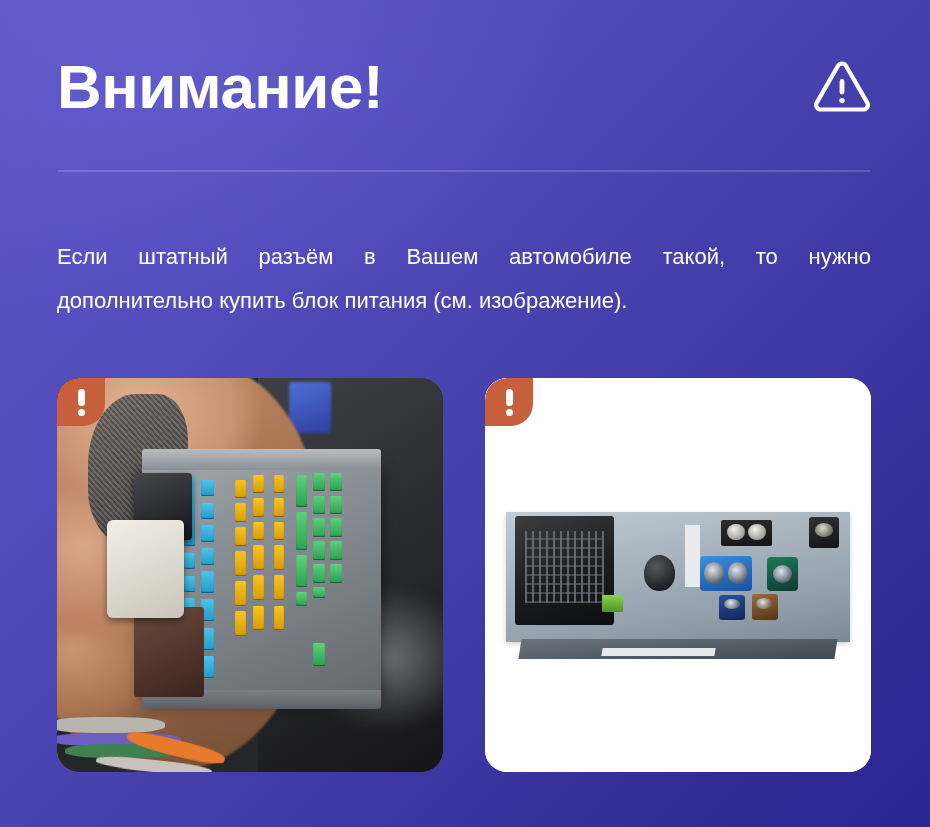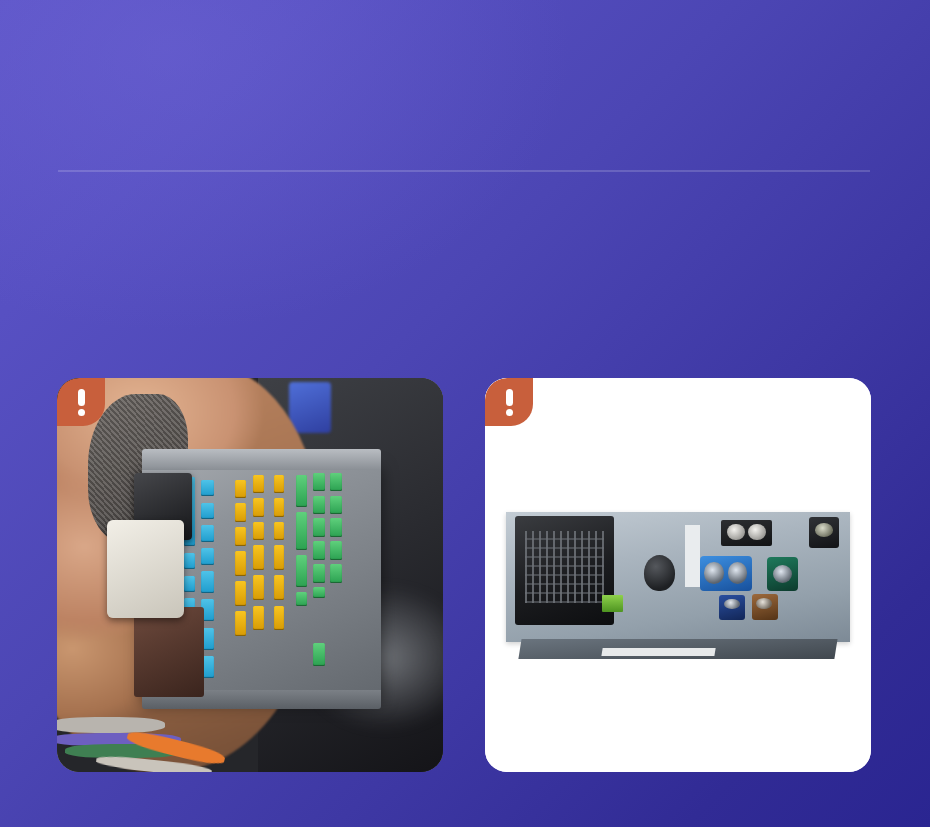--- a/index.html
+++ b/index.html
@@ -270,23 +270,37 @@
     position:absolute; left:88%; top:4%; width:9%; height:24%;
     background:linear-gradient(165deg,#303236,#121316);
     border-radius:3px;
   }
 </style>
 </head>
 <body>
 
 <div class="banner">
 
+  <div class="header">
+    <div class="title">Внимание!</div>
+    <span>
+      <svg class="warn-triangle" viewBox="0 0 62 60" fill="none" xmlns="http://www.w3.org/2000/svg">
+        <path d="M31 6.5c1.6 0 3.1.85 3.95 2.3l21.3 36.8c1.75 3.05-.4 6.9-3.95 6.9H9.7c-3.55 0-5.7-3.85-3.95-6.9l21.3-36.8A4.56 4.56 0 0 1 31 6.5z" stroke="#ffffff" stroke-width="4.2" stroke-linejoin="round"></path>
+        <rect x="28.6" y="22" width="4.8" height="15.5" rx="2.4" fill="#ffffff"></rect>
+        <circle cx="31" cy="43.6" r="2.7" fill="#ffffff"></circle>
+      </svg>
+    </span>
+  </div>
 
   <div class="divider"></div>
 
+  <div class="body-text">
+    <div class="l1">Если штатный разъём в Вашем автомобиле такой, то нужно</div>
+    <div class="l2">дополнительно купить блок питания (см. изображение).</div>
+  </div>
 
   <div class="cards">
 
     <div class="card">
       <div class="photo">
         <div class="p1-bg"></div>
         <div class="p1-darkpanel"></div>
         <div class="p1-blur-hl"></div>
         <div class="p1-blue-clip"></div>
         <div class="p1-hand"></div>

